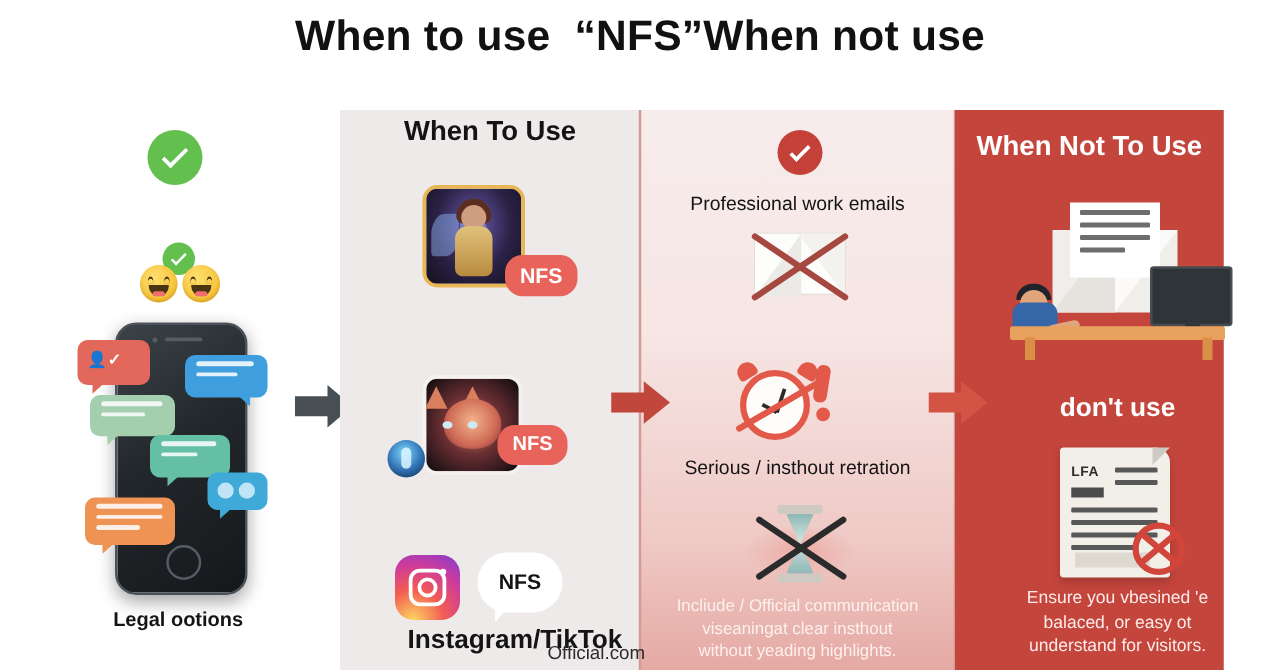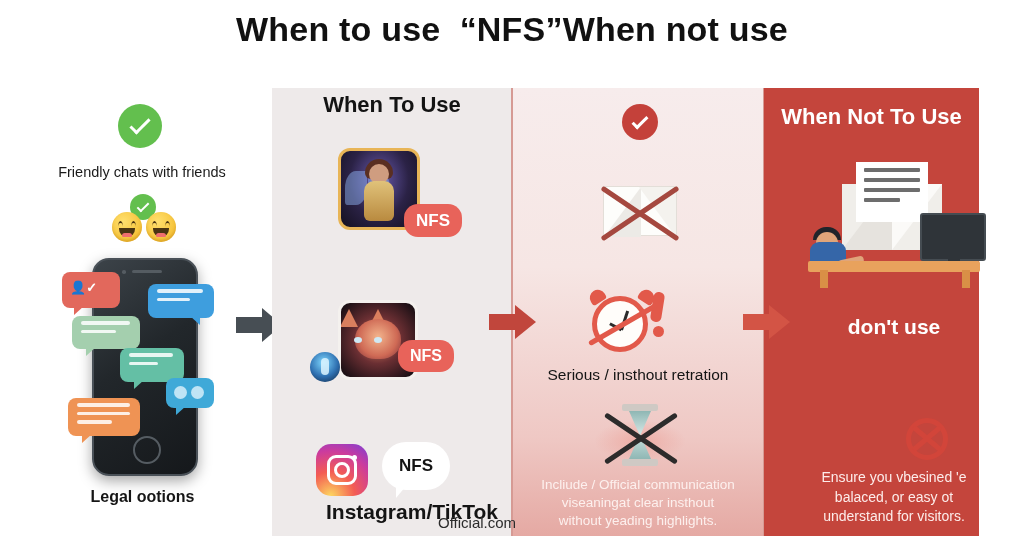--- a/index.html
+++ b/index.html
@@ -289,21 +289,20 @@
 </head>
 <body>
 
 <div id="stage">
 
   <div class="title">When to use  “NFS”When not use</div>
 
   <div class="check-circle" id="check-big">
     <span class="tick"></span>
   </div>
-  <div class="lbl" id="lbl-friendly">Friendly chats with friends</div>
 
   <div class="check-circle" id="check-mid">
     <span class="tick"></span>
   </div>
   <div class="emoji" id="emoji-a">
       <i></i>
     </div>
   <div class="emoji" id="emoji-b">
       <i></i>
     </div>
@@ -377,20 +376,21 @@
   <div id="nfs-bubble">NFS</div>
   <div class="c2txt" id="c2-t3">Instagram/TikTok</div>
 
   <div class="panel" id="panel-notwhen"></div>
   <div class="panel-divider" id="div-a"></div>
   <div class="panel-divider" id="div-b"></div>
 
   <div class="check-circle" id="check-red">
     <span class="tick"></span>
   </div>
+  <div class="c3txt" id="c3-t1">Professional work emails</div>
 
   <div id="envelope">
     <span class="flapL"></span>
       <span class="flapR"></span>
   </div>
   <div class="xcross" id="x-env">
     <span class="s1"></span>
       <span class="s2"></span>
   </div>
 
@@ -456,20 +456,32 @@
     <div id="person-head"></div>
     <div id="person-body"></div>
     <div id="person-arm"></div>
     <div id="desk-top"></div>
     <div id="desk-leg-l"></div>
     <div id="desk-leg-r"></div>
   </div>
 
   <div id="c4-dont">don't use</div>
 
+  <div id="doc-card">
+    <span class="corner"></span>
+    <span class="lfa">LFA</span>
+    <span class="rr" style="left:44px; top:16px; width:34px;"></span>
+    <span class="rr" style="left:44px; top:26px; width:34px;"></span>
+    <span class="blk"></span>
+    <span class="rr" style="left:9px; top:48px; width:69px;"></span>
+    <span class="rr" style="left:9px; top:58px; width:69px;"></span>
+    <span class="rr" style="left:9px; top:68px; width:69px;"></span>
+    <span class="rr" style="left:9px; top:78px; width:52px;"></span>
+    <span class="foot"></span>
+  </div>
   <div id="doc-x">
     <span class="a"></span>
       <span class="b"></span>
   </div>
 
   <div id="c4-foot" style="white-space:pre-line">Ensure you vbesined 'e
 balaced, or easy ot
 understand for visitors.</div>
 
   <div id="watermark">Official.com</div>

